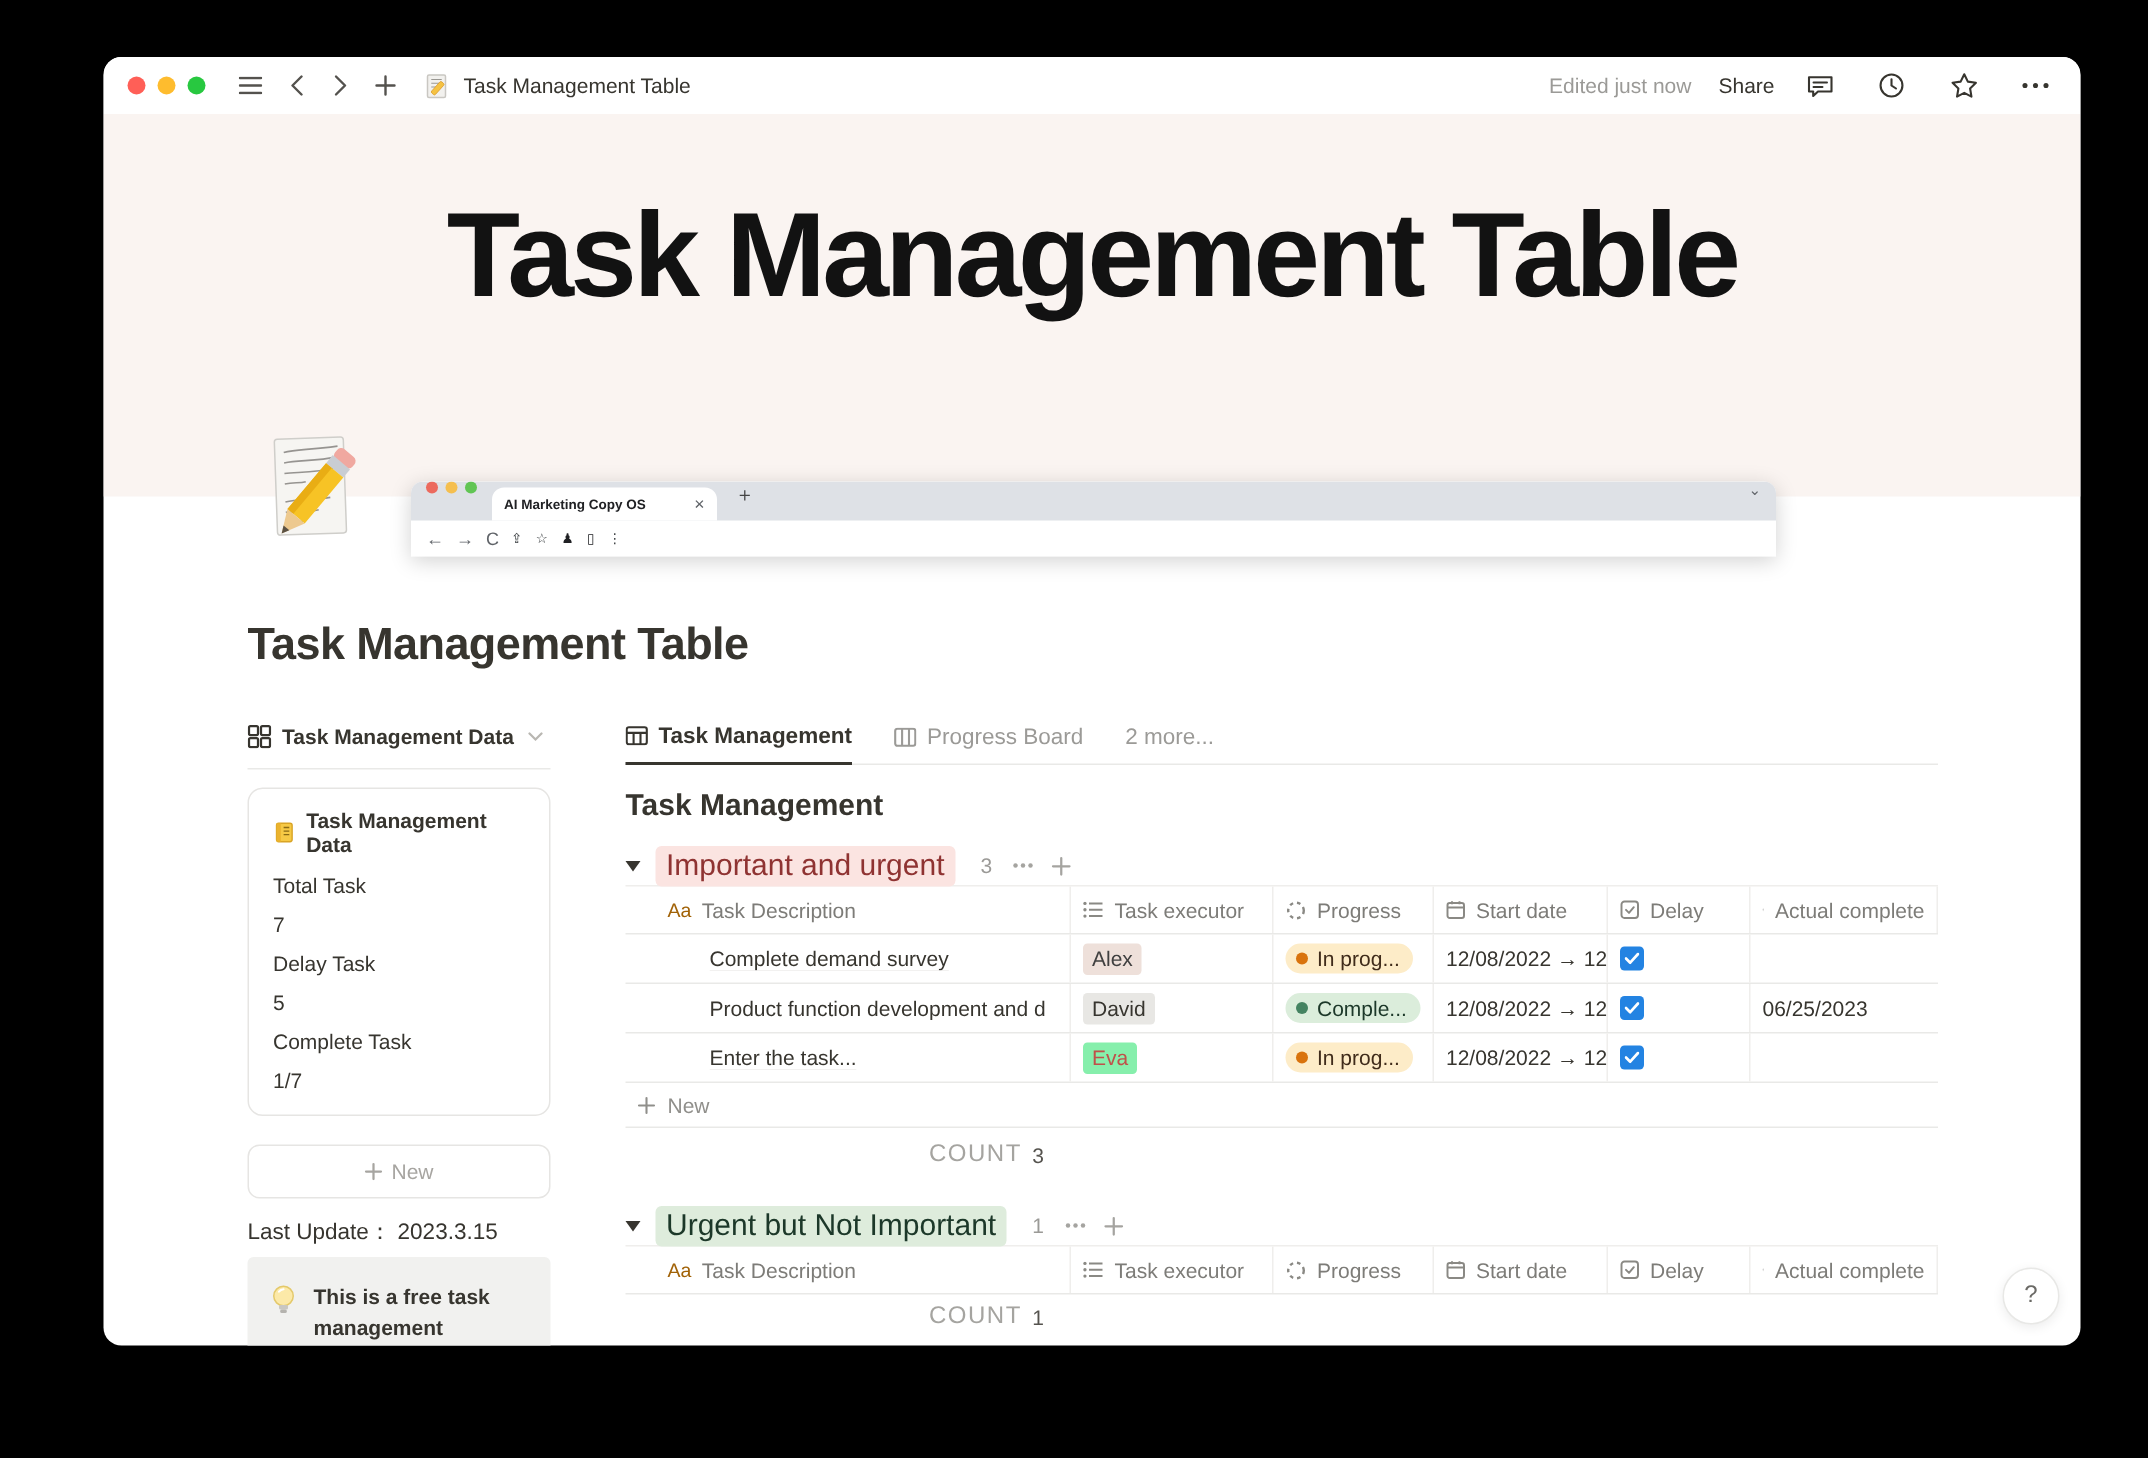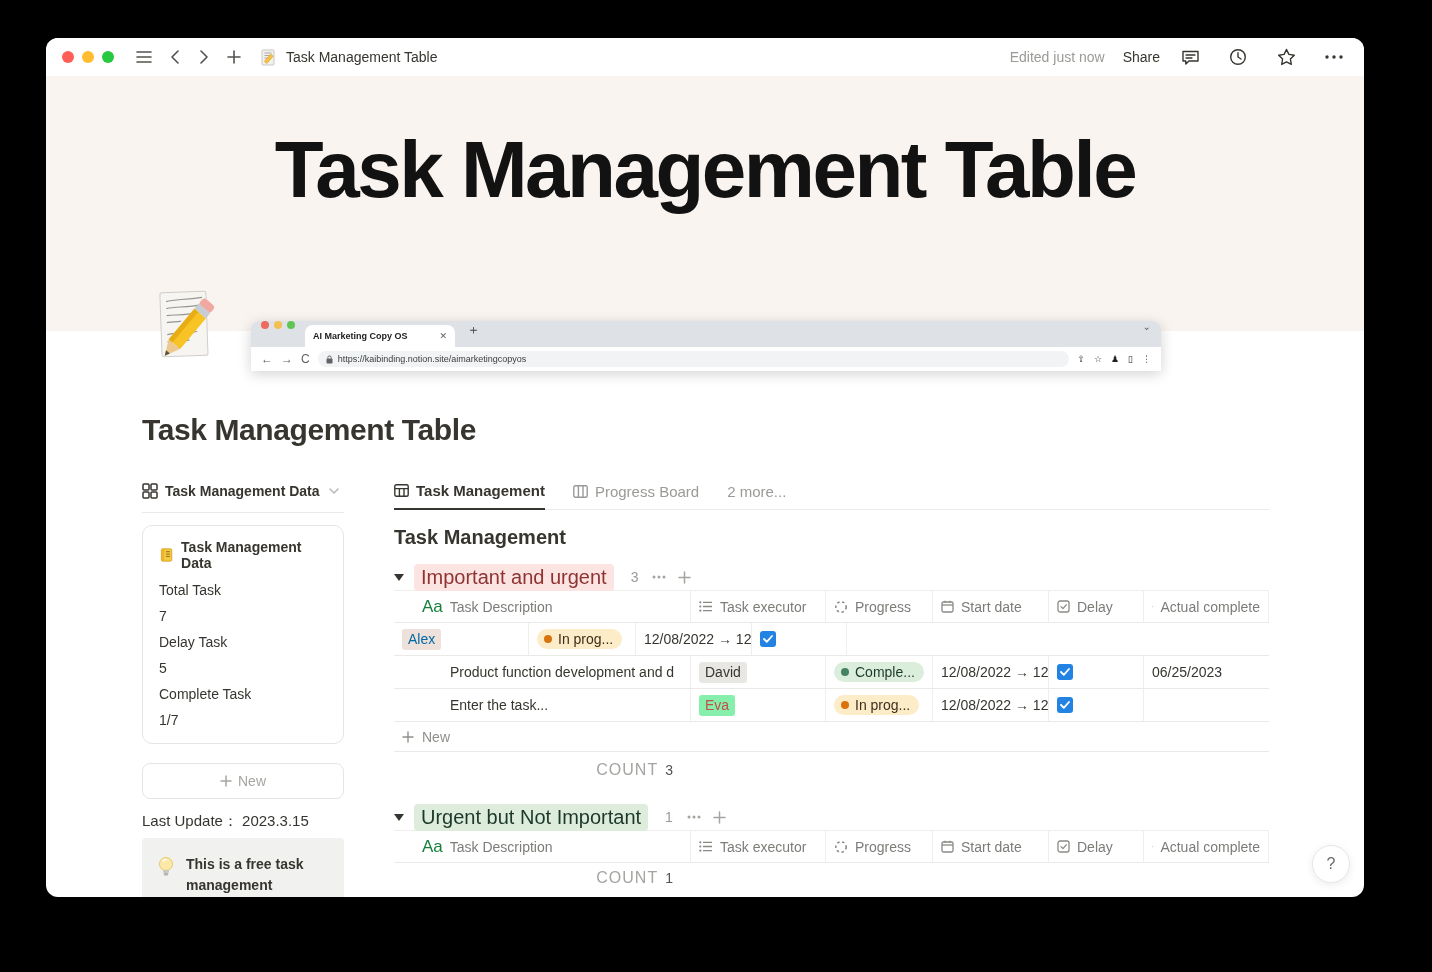--- a/index.html
+++ b/index.html
@@ -1,20 +1,20 @@
 <!DOCTYPE html>
 <html><head>
 <meta charset="utf-8">
 <style>
   * { margin:0; padding:0; box-sizing:border-box; }
   html,body { width:1432px; height:972px; }
   body { background:#000; position:relative; overflow:hidden;
          font-family:"Liberation Sans", sans-serif; color:#37352F; }
 
-  .window { position:absolute; left:46px; top:38px; width:1318px; height:859px;
+  .window { position:absolute; left:69px; top:38px; width:1318px; height:859px;
             background:#fff; border-radius:12px; overflow:hidden; }
 
   
   .toolbar { height:38px; display:flex; align-items:center; padding:0 18px 0 16px; background:#fff; }
   .traffic { display:flex; gap:8px; margin-right:18px; }
   .light { width:12px; height:12px; border-radius:50%; }
   .l-red{background:#FF5F57;} .l-yellow{background:#FEBC2E;} .l-green{background:#28C840;}
   .tb-ic { display:inline-flex; align-items:center; justify-content:center; width:24px; height:24px;
            color:#54524E; cursor:pointer; }
   .tb-ic + .tb-ic { margin-left:6px; }
@@ -92,26 +92,26 @@
   .db-table { font-size:14px; }
   .t-row { display:flex; align-items:center; height:33px; border-bottom:1px solid #E9E9E7; }
   .t-cell { height:100%; display:flex; align-items:center; padding:0 8px; overflow:hidden;
             white-space:nowrap; border-right:1px solid #EFEEEC; }
   .t-cell:last-child { border-right:none; }
   .w-desc{width:297px;} .w-exec{width:135px;text-align:right;} .w-prog{width:107px;}
   .w-start{width:116px;} .w-delay{width:95px;} .w-actual{width:125px;}
   .hdr .t-cell { color:#7D7C78; gap:7px; border-right:1px solid #EFEEEC; }
   .hdr { border-top:1px solid #EFEEEC; }
   .hdr .w-desc { padding-left:28px; }
-  .aa { font-size:17px; color:#15803d; font-weight:400; }
+  .aa { font-size:13px; color:#a16207; font-weight:400; }
   .row .w-desc { padding-left:56px; }
   .desc-link { text-decoration:underline; text-decoration-color:#C9C6C1; text-underline-offset:3px;
                font-weight:500; color:#37352F; cursor:pointer; overflow:hidden; white-space:nowrap; }
   .tag { padding:1px 6px; border-radius:3px; font-size:14px; line-height:19px; }
-  .tag.c-tan { background:#EEE0DA; color:#0369a1; }
+  .tag.c-tan { background:#EEE0DA; color:#404040; }
   .tag.c-gray { background:#E8E7E4; color:#37352F; }
   .tag.c-red { background:#86efac; color:#C0504A; }
   .pill { display:inline-flex; align-items:center; gap:6px; padding:2px 9px 2px 7px; border-radius:12px;
           overflow:hidden; white-space:nowrap; }
   .pill .dot { width:8px; height:8px; border-radius:50%; flex:none; }
   .pill.c-yellow { background:#FDECC8; color:#402C1B; }
   .pill.c-yellow .dot { background:#D9730D; }
   .pill.c-green { background:#DBEDDB; color:#1C3829; }
   .pill.c-green .dot { background:#448361; }
   .cbx { width:16px; height:16px; background:#2383E2; border-radius:3px; display:flex;
@@ -211,27 +211,20 @@
           <span>AI Marketing Copy OS</span>
           <span class="x">✕</span>
         </span>
         <span class="bm-plus">＋</span>
         <span class="bm-chev">⌄</span>
       </div>
       <div class="bm-urlrow">
         <span class="bm-nav">←</span>
         <span class="bm-nav">→</span>
         <span class="bm-nav">C</span>
-        <span class="bm-urlpill">
-          <svg width="7" height="9" viewBox="0 0 7 9">
-              <rect x="0.5" y="3.5" width="6" height="5" rx="1" fill="#5F6368"></rect>
-              <path d="M1.8 3.5V2.6a1.7 1.7 0 013.4 0v0.9" fill="none" stroke="#5F6368"></path>
-            </svg>
-          <span>https://kaibinding.notion.site/aimarketingcopyos</span>
-        </span>
         <span class="bm-actions">
           <span>⇪</span>
           <span>☆</span>
           <span class="bm-dark">♟</span>
           <span class="bm-dark">▯</span>
           <span>⋮</span>
         </span>
       </div>
     </div>
   </div>
@@ -397,20 +390,23 @@
                 <svg width="13" height="13" viewBox="0 0 13 13">
                     <rect x="1" y="2" width="11" height="10" rx="1.5" fill="none" stroke="#8A8984" stroke-width="1.3"></rect>
                     <path d="M1 5h11" stroke="#8A8984" stroke-width="1.3"></path>
                     <path d="M4 0.8v2M9 0.8v2" stroke="#8A8984" stroke-width="1.3"></path>
                   </svg>
                 <span>Actual complete</span>
               </div>
             </div>
 
             <div class="t-row row">
+              <div class="t-cell w-desc">
+                  <span class="desc-link">Complete demand survey</span>
+                </div>
               <div class="t-cell w-exec">
                   <span class="tag c-tan">Alex</span>
                 </div>
               <div class="t-cell w-prog">
                   <span class="pill c-yellow">
                     <span class="dot"></span>
                     <span>In prog...</span>
                   </span>
                 </div>
               <div class="t-cell w-start">12/08/2022 → 12</div>

